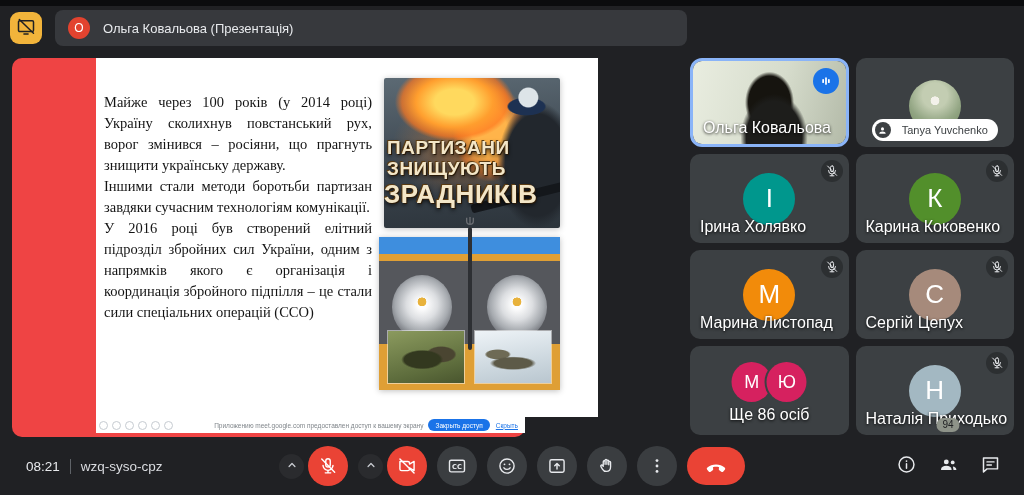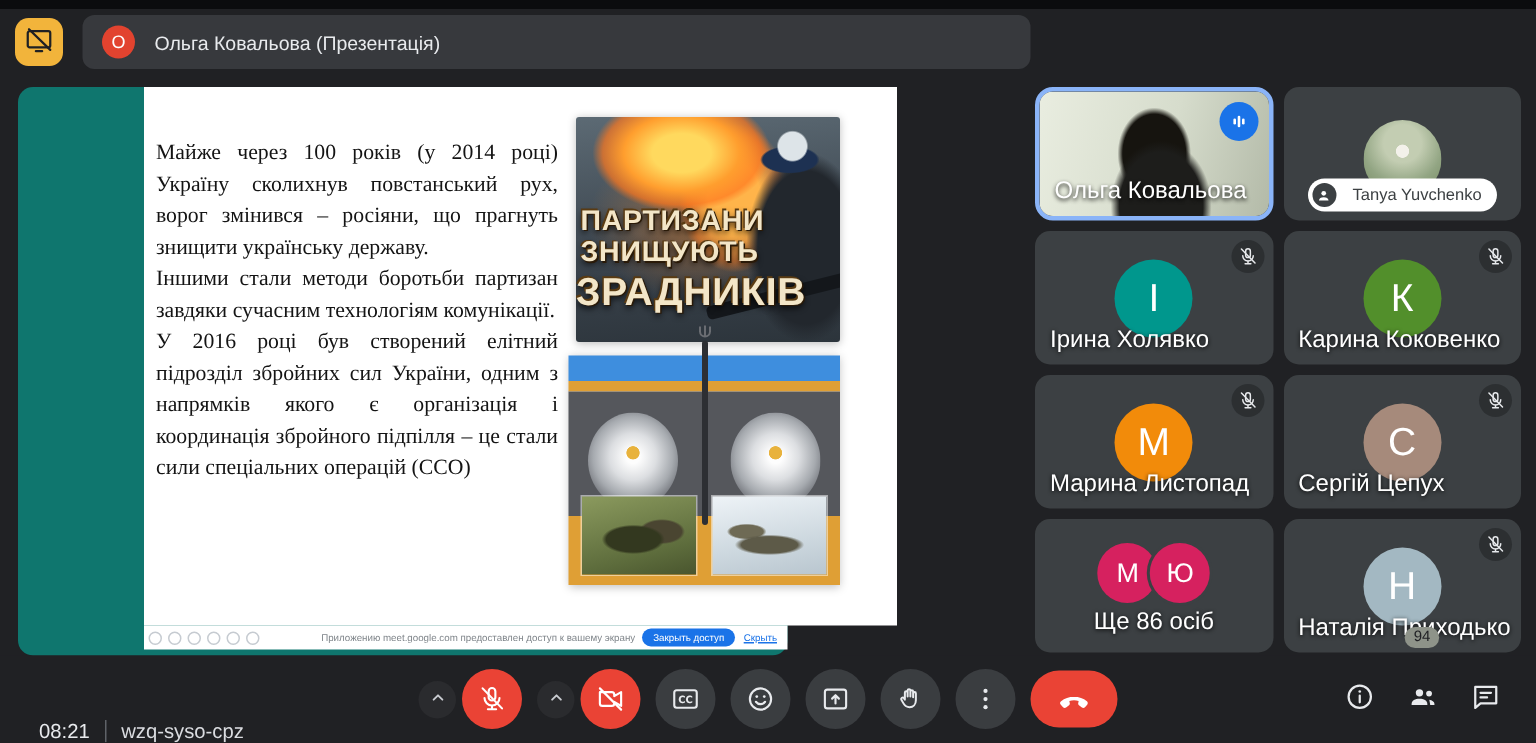--- a/index.html
+++ b/index.html
@@ -12,21 +12,21 @@
   .present-indicator{position:absolute;left:10px;top:6px;width:32px;height:32px;border-radius:9px;
        background:#f2b43b;display:flex;align-items:center;justify-content:center;color:#1f2023;cursor:pointer;border:none;}
   .present-indicator svg{width:20px;height:20px;}
   .presenter-pill{position:absolute;left:55px;top:4px;width:632px;height:36px;background:#37393d;
        border-radius:8px;display:flex;align-items:center;gap:13px;padding-left:13px;box-sizing:border-box;}
   .presenter-avatar{width:22px;height:22px;border-radius:50%;background:#e2432f;color:#fff;
        font-size:12px;display:flex;align-items:center;justify-content:center;}
   .presenter-name{color:#e8eaed;font-size:13px;}
 
   
-  .stage{position:absolute;left:12px;top:58px;width:513px;height:379px;background:#0f766e;border-radius:10px;}
+  .stage{position:absolute;left:12px;top:58px;width:513px;height:379px;background:#ef4444;border-radius:10px;}
   .slide{position:absolute;left:84px;top:0;width:502px;height:359px;background:#fff;}
   .slide-text{position:absolute;left:8px;top:34px;width:268px;font-family:"Liberation Serif",serif;
        font-size:14.5px;line-height:21px;color:#141414;text-align:justify;}
   .slide-text p{margin:0;}
 
   .img1{position:absolute;left:288px;top:20px;width:176px;height:150px;border-radius:2px;
        box-shadow:0 1px 6px rgba(0,0,0,.25);overflow:hidden;
        background:
         radial-gradient(circle 17px at 82% 13%, #dde4e8 0 55%, rgba(222,228,232,0) 62%),
         radial-gradient(ellipse 30px 14px at 81% 19%, #1d3152 0 60%, rgba(29,49,82,0) 66%),
@@ -108,21 +108,21 @@
         radial-gradient(circle at 50% 30%, #c3cdb2 0 28%, #92a583 60%, #71855c 100%);}
   .pill{position:absolute;left:50%;transform:translateX(-50%);bottom:6px;height:22px;background:#fff;
        border-radius:12px;display:flex;align-items:center;gap:11px;padding:0 10px 0 3px;}
   .pill .mini{width:16px;height:16px;border-radius:50%;background:#3c4043;color:#fff;
        display:flex;align-items:center;justify-content:center;}
   .pill .mini svg{width:11px;height:11px;}
   .pill .pnm{font-size:11px;color:#3c4043;white-space:nowrap;}
 
   
   .bottombar{position:absolute;left:0;right:0;bottom:0;height:58px;background:#202124;}
-  .meta{position:absolute;left:26px;top:0;height:58px;display:flex;align-items:flex-end;gap:10px;
+  .meta{position:absolute;left:26px;top:0;height:58px;display:flex;align-items:center;gap:10px;
        color:#e8eaed;font-size:13.5px;}
   .meta .sep{width:1px;height:15px;background:#5f6368;}
   .meta .code{color:#dadce0;}
   .controls{position:absolute;left:50%;top:0;height:58px;transform:translateX(-50%);
        display:flex;align-items:center;gap:10px;}
   .chev{width:25px;height:25px;border-radius:50%;background:#2a2b2e;border:none;color:#c9ccd1;
        display:flex;align-items:center;justify-content:center;margin-right:-6px;cursor:pointer;padding:0;}
   .chev svg{width:14px;height:14px;}
   .btn{width:40px;height:40px;border-radius:50%;background:#3a3d40;border:none;color:#e8eaed;
        display:flex;align-items:center;justify-content:center;cursor:pointer;padding:0;}

